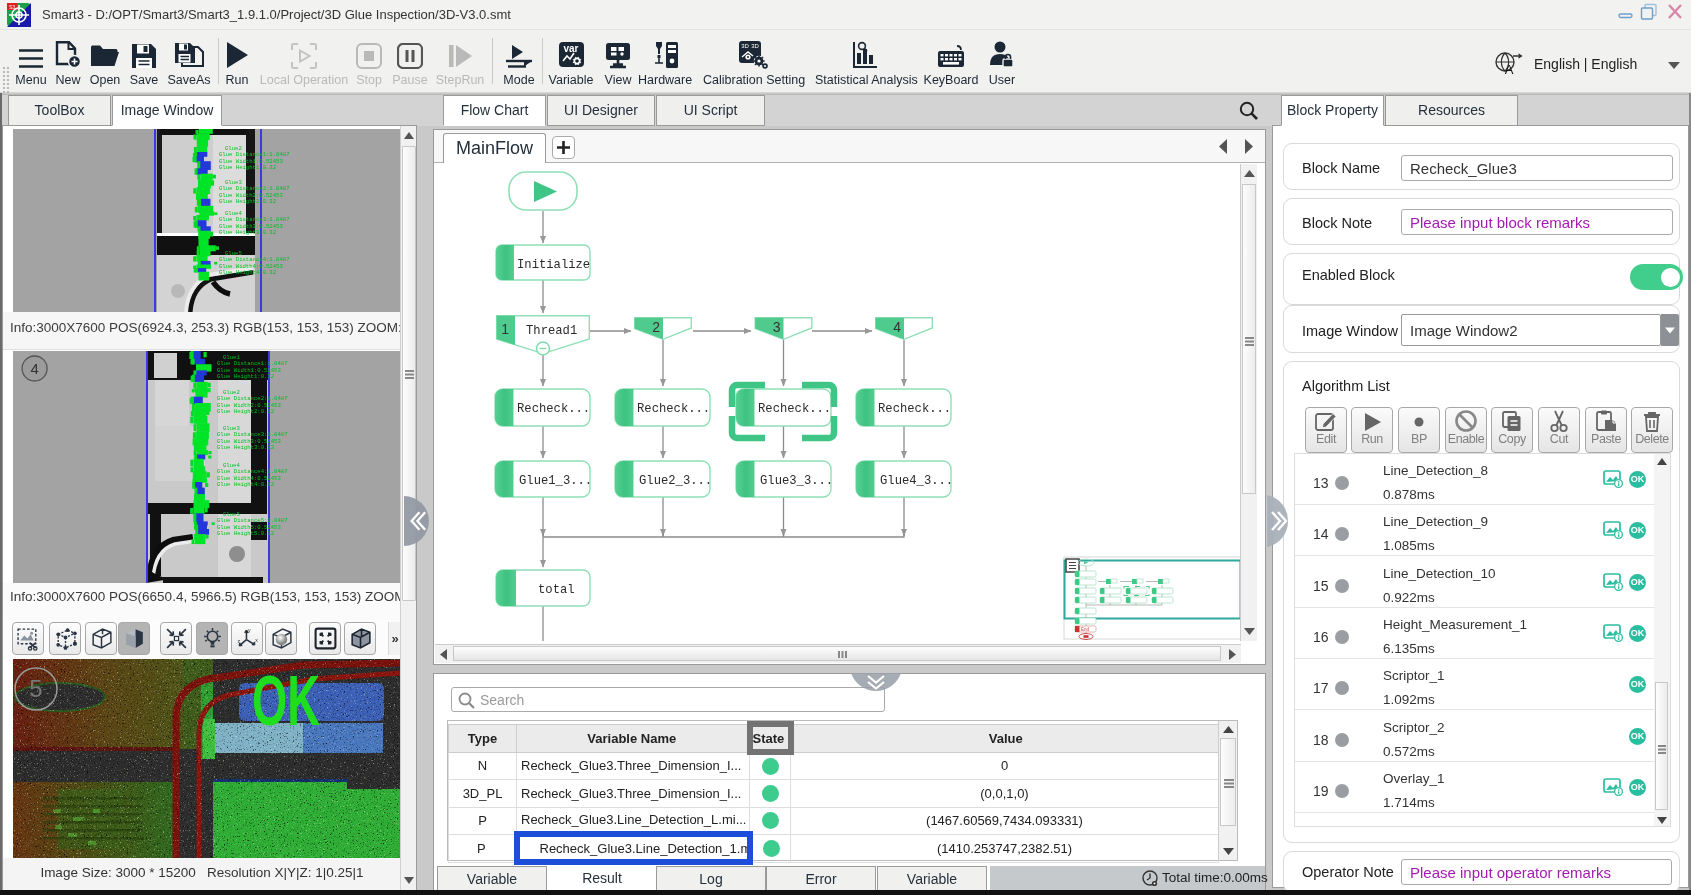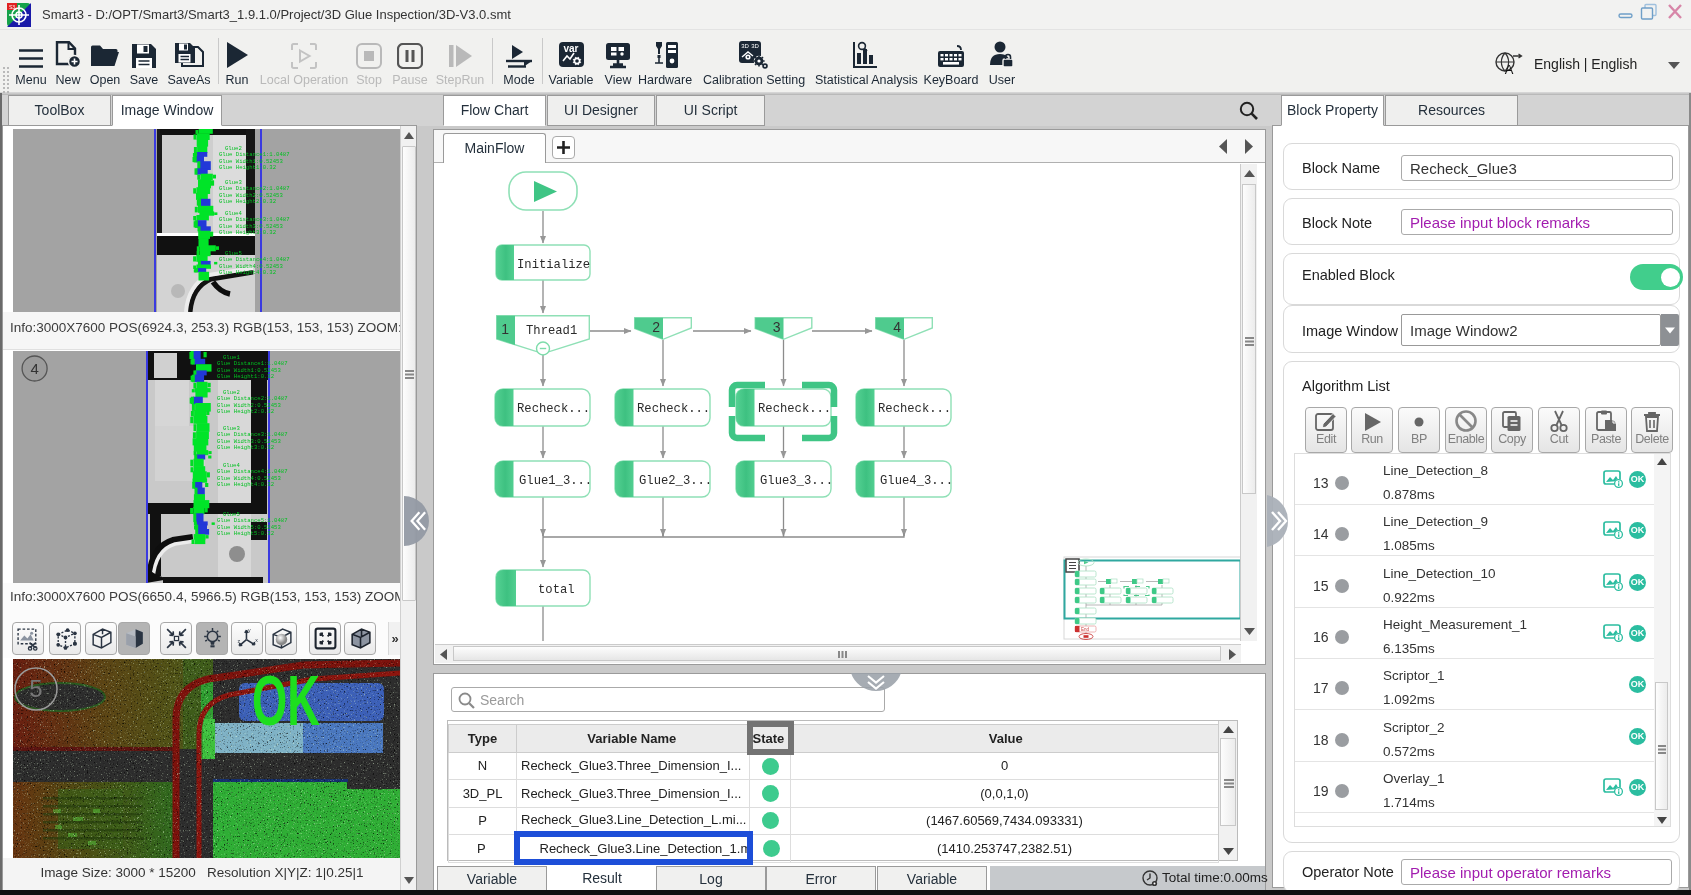--- a/index.html
+++ b/index.html
@@ -735,21 +735,21 @@
 <div class="tab act" style="left:443px; width:103px;">Flow Chart</div>
 <div class="tab" style="left:547px; width:108px;">UI Designer</div>
 <div class="tab" style="left:656px; width:109px;">UI Script</div>
 <svg style="position:absolute;left:1238px;top:100px" width="22" height="22" viewBox="0 0 22 22">
   <circle cx="9" cy="9" r="6.2" fill="none" stroke="#222" stroke-width="2"></circle>
   <path d="M13.7 13.7 L19 19" stroke="#222" stroke-width="2.6"></path>
 </svg>
 <div id="flowpanel">
 
   <div style="position:absolute;left:0;top:0;width:831px;height:33px;background:#f7f7f7;border-bottom:1px solid #b0b0b0">
-    <div style="position:absolute;left:9px;top:3px;width:103px;height:30px;background:#fff;border:1px solid #9a9a9a;border-bottom:none;border-radius:3px 3px 0 0;text-align:center;line-height:29px;font-size:14px;color:#24303c">MainFlow</div>
+    <div style="position:absolute;left:9px;top:3px;width:103px;height:30px;background:#fff;border:1px solid #9a9a9a;border-bottom:none;border-radius:3px 3px 0 0;text-align:center;line-height:29px;font-size:18px;color:#24303c">MainFlow</div>
     <div style="position:absolute;left:118px;top:6px;width:23px;height:23px;background:#fff;border:1px solid #aaa;border-radius:4px">
       <svg width="21" height="21" viewBox="0 0 21 21">
           <path d="M10.5 4 V17 M4 10.5 H17" stroke="#222" stroke-width="2.6"></path>
         </svg>
     </div>
     <svg style="position:absolute;left:782px;top:8px" width="40" height="17" viewBox="0 0 40 17">
         <path d="M11 1 L3 8.5 L11 16 Z" fill="#555"></path>
         <path d="M29 1 L37 8.5 L29 16 Z" fill="#555"></path>
       </svg>
   </div>

